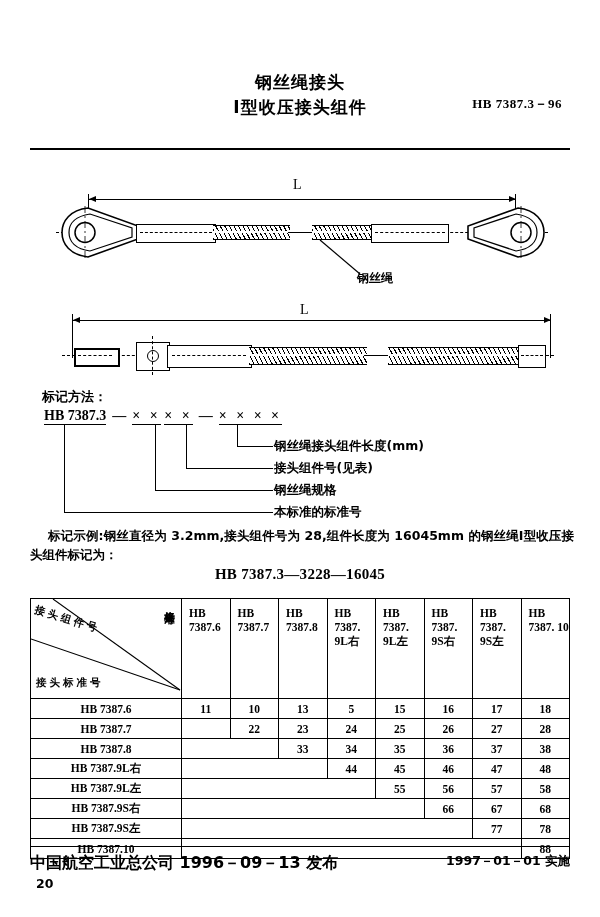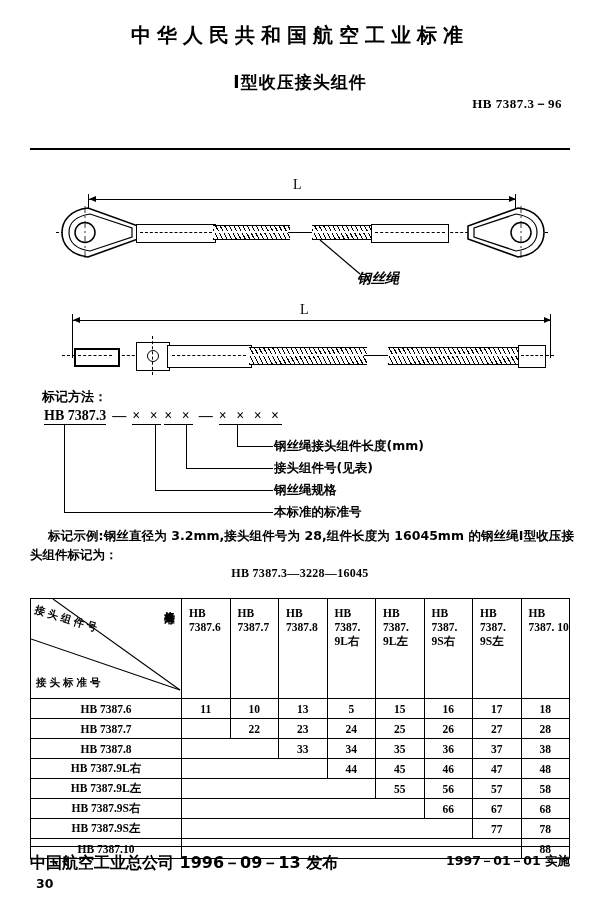--- a/index.html
+++ b/index.html
@@ -47,21 +47,21 @@
   .centerline{position:absolute;height:0;border-top:1px dashed #000;}
 
   .shank{position:absolute;background:#fff;border:1.4px solid #000;}
   .hole{position:absolute;border:1.5px solid #000;border-radius:50%;background:#fff;}
   .cable{
     position:absolute;border-top:1.5px solid #000;border-bottom:1.5px solid #000;
     background:
       repeating-linear-gradient(62deg,#000 0px,#000 1px,#fff 1px,#fff 4px);
   }
   .cable-core{position:absolute;background:#fff;}
-  .lbl{position:absolute;font-family:"DejaVu Sans","Liberation Sans",sans-serif;font-size:14px;font-weight:700;font-style:italic;}
+  .lbl{position:absolute;font-family:"DejaVu Sans","Liberation Sans",sans-serif;font-size:12px;font-weight:700;}
 
   
   .sec{position:absolute;font-family:"DejaVu Sans","Liberation Sans",sans-serif;}
   .mark-title{left:42px;top:388px;font-size:13px;font-weight:700;}
   .desig{
     position:absolute;left:44px;top:408px;
     font-family:"Liberation Serif","DejaVu Serif",serif;
     font-size:14px;font-weight:700;white-space:nowrap;
   }
   .desig u{text-decoration:none;border-bottom:1.2px solid #000;padding-bottom:1px;}
@@ -77,21 +77,21 @@
 
   .example{
     position:absolute;left:30px;right:26px;top:526px;
     font-family:"DejaVu Sans","Liberation Sans",sans-serif;
     font-size:12.5px;font-weight:700;line-height:19px;text-align:justify;
   }
   .example .ind{display:inline-block;width:18px;}
   .example-code{
     position:absolute;left:0;right:0;top:566px;text-align:center;
     font-family:"Liberation Serif","DejaVu Serif",serif;
-    font-size:12px;font-weight:700;letter-spacing:.3px;
+    font-size:15px;font-weight:700;letter-spacing:.3px;
   }
 
   
   .tbl{
     position:absolute;left:30px;top:598px;width:540px;
     border-collapse:collapse;table-layout:fixed;
     font-family:"Liberation Serif","DejaVu Serif",serif;
     font-size:11.5px;font-weight:700;
   }
   .tbl td,.tbl th{border:1px solid #000;padding:0;text-align:center;vertical-align:middle;}
@@ -139,23 +139,23 @@
     position:absolute;left:36px;top:876px;
     font-family:"DejaVu Sans","Liberation Sans",sans-serif;
     font-size:12.5px;font-weight:700;
   }
 </style>
 </head>
 <body>
 
 <div class="page">
 
-  <div class="nat-title">中华人民共和国航空工业标准</div>
 
   <div class="doc-title">
+    <div class="l1">钢丝绳接头</div>
     <div class="l2">Ⅰ型收压接头组件</div>
   </div>
 
   <div class="std-no">HB 7387.3－96</div>
   <div class="rule-top"></div>
 
   <div class="draw" style="top:0;">
 
     <div class="dimL" style="left:293px;top:177px;">L</div>
     <div class="dimtick" style="left:88px;top:194px;height:36px;"></div>
@@ -369,15 +369,15 @@
           <td class="val empty"></td>
           <td class="val empty"></td>
           <td class="val">88</td>
         </tr>
       </tbody>
   </table>
 
   <div class="rule-bot"></div>
   <div class="foot-left">中国航空工业总公司 1996－09－13 发布</div>
   <div class="foot-right">1997－01－01 实施</div>
-  <div class="pageno">30</div>
+  <div class="pageno">20</div>
 
 </div>
 
 </body></html>

